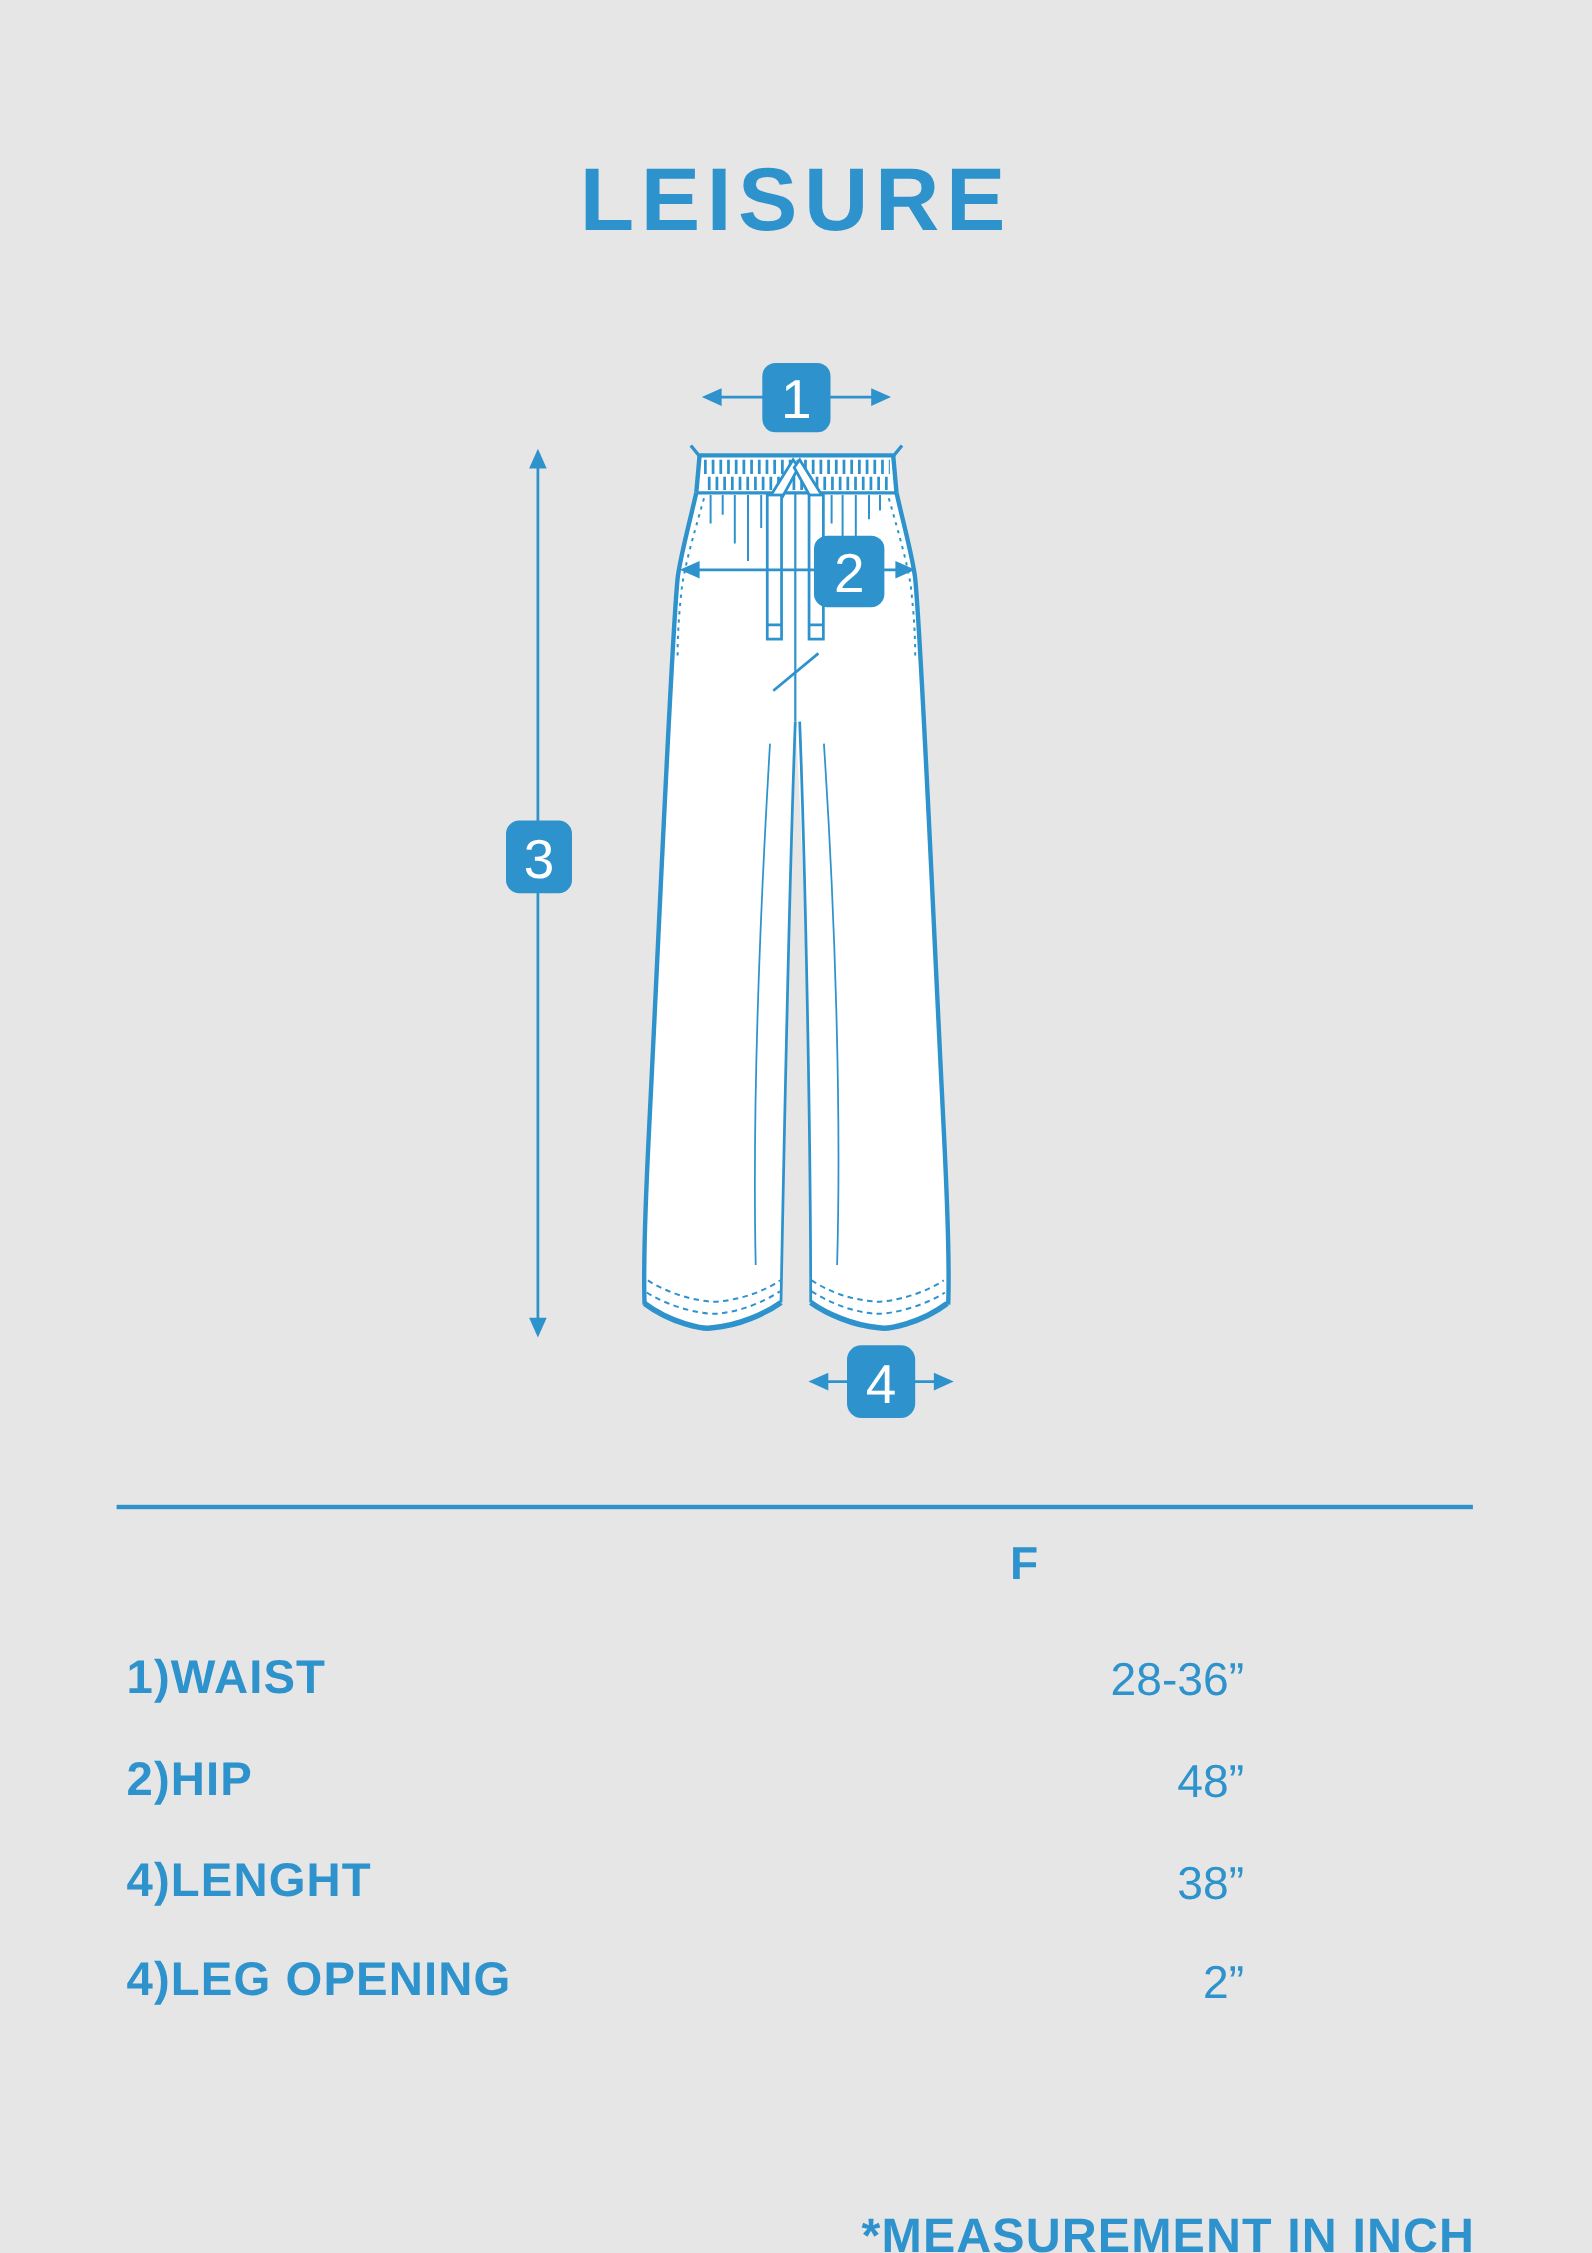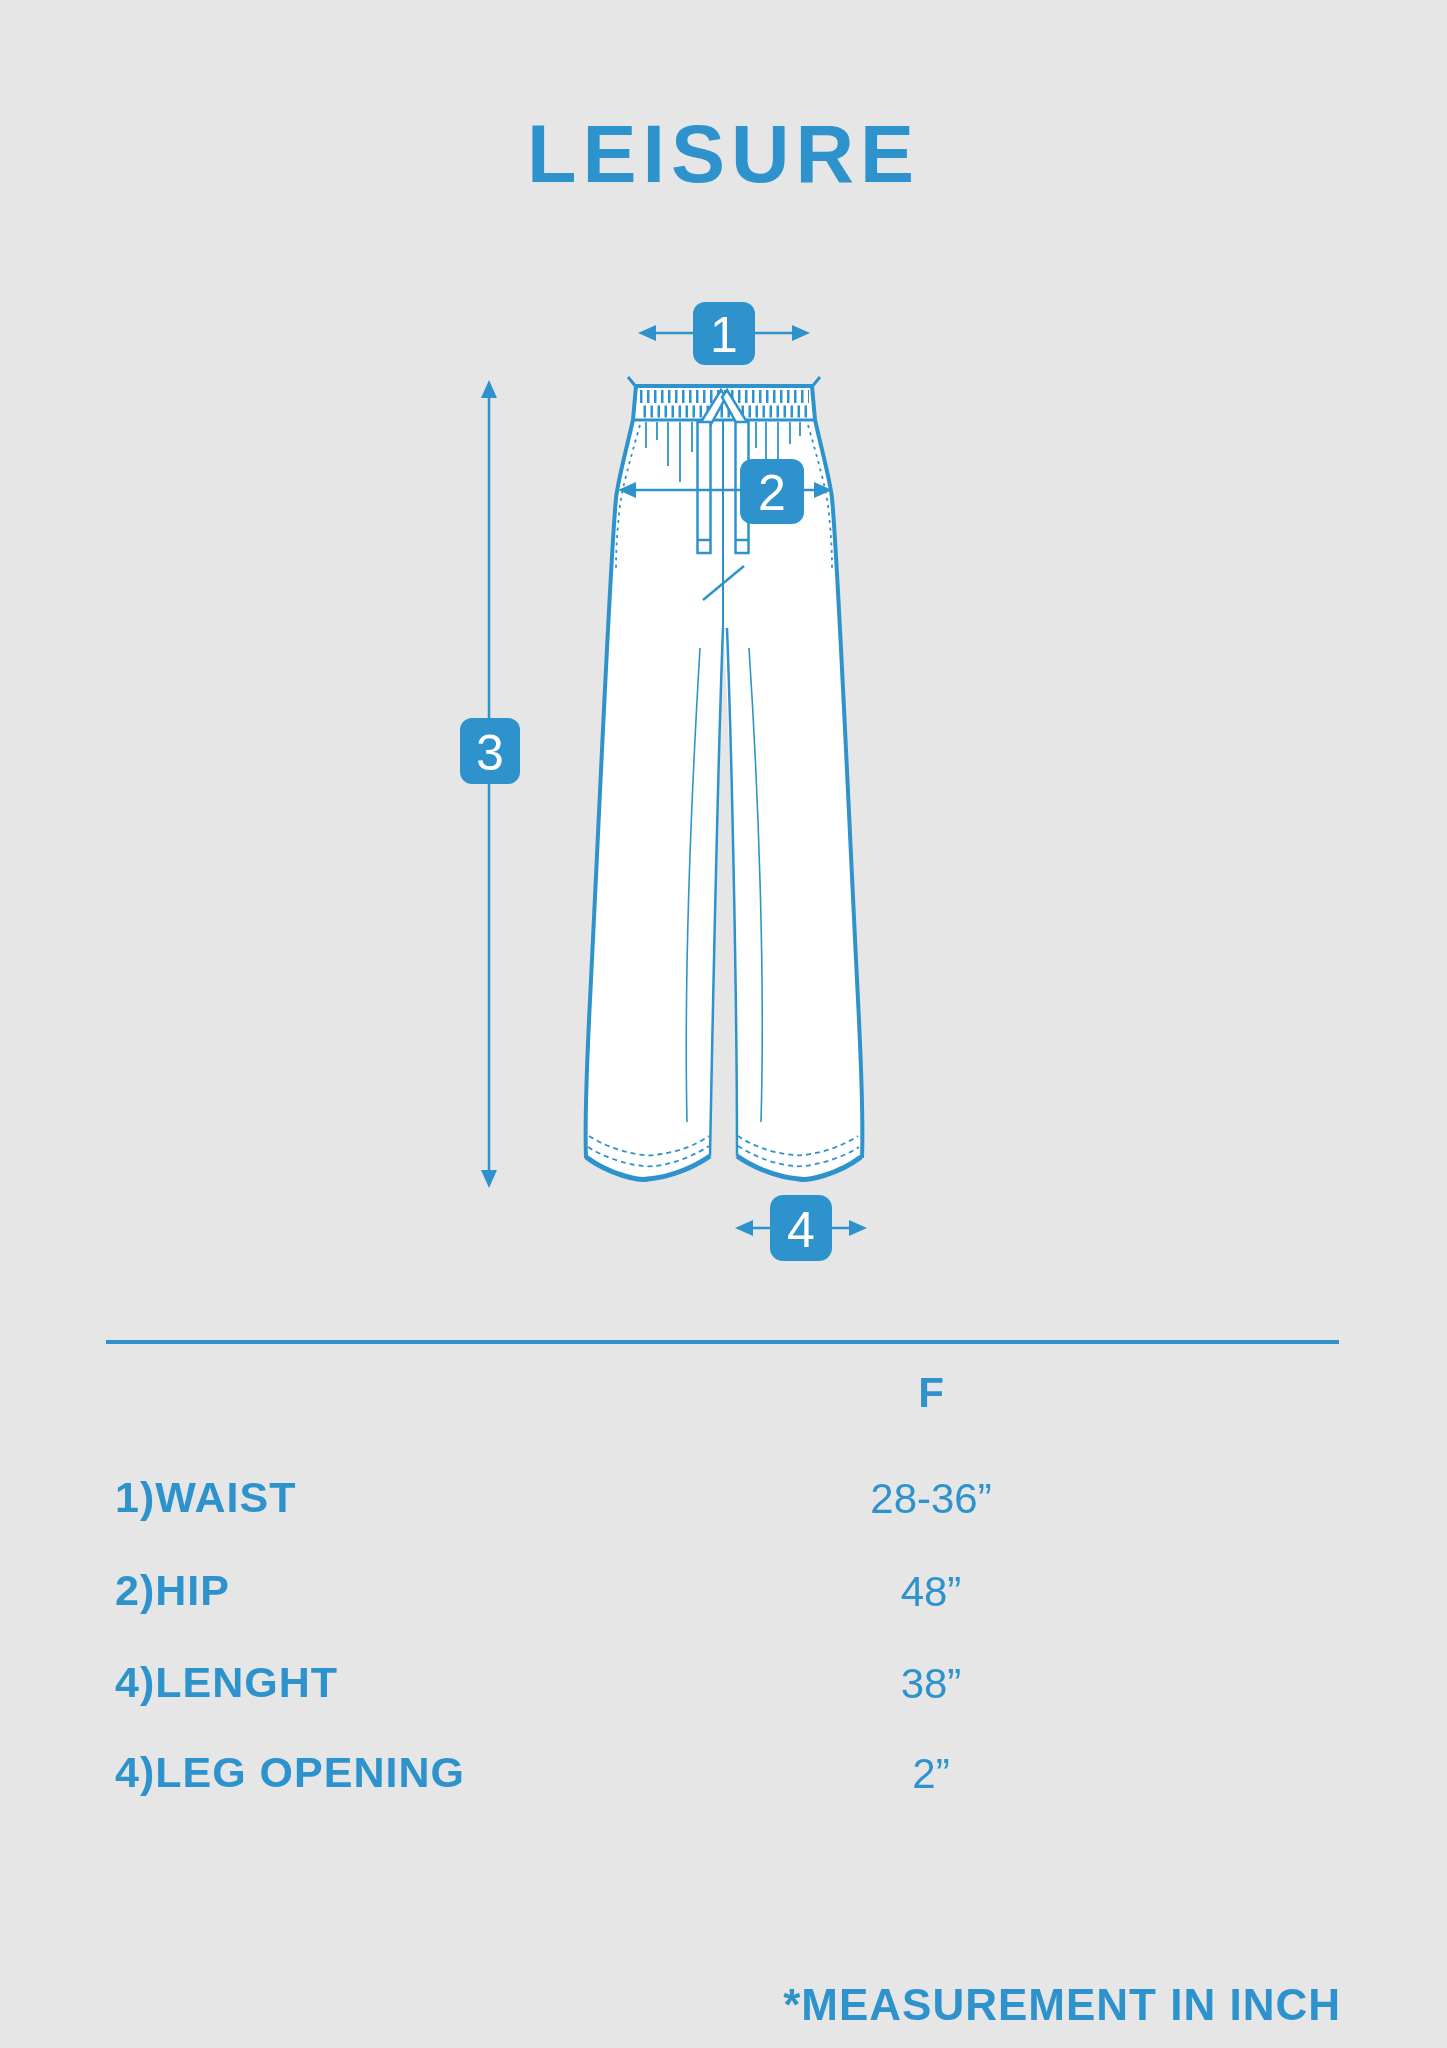--- a/index.html
+++ b/index.html
@@ -3,21 +3,21 @@
 <meta charset="utf-8">
 <style>
   :root { --accent:#2e93cc; --background:#e6e6e6; }
   html,body { margin:0; padding:0; }
   body {
     width:1447px; height:2048px;
     background:var(--background);
     font-family:"Liberation Sans", sans-serif;
     position:relative; overflow:hidden;
   }
-  .page { position:absolute; inset:0; }
+  .page { position:absolute; inset:0;margin-top:28px; }
 
   .title {
     position:absolute; top:114px; left:0; width:100%;
     display:flex; justify-content:center; gap:80px;
     font-size:81px; font-weight:bold; letter-spacing:6px;
     color:var(--accent); line-height:1;
   }
 
   .diagram-svg { position:absolute; left:380px; top:280px; width:620px; height:1030px; color:var(--accent); }
 
@@ -31,21 +31,21 @@
     text-align:center; font-size:42px; font-weight:bold;
     color:var(--accent); line-height:1;
   }
   .size-row { position:absolute; left:0; width:100%; height:50px;padding-left:16px; }
   .size-row .row-label {
     position:absolute; left:115px; top:0;
     font-size:43px; font-weight:bold; color:var(--accent); line-height:1.1;
     letter-spacing:1px;
   }
   .size-row .row-value {
-    position:absolute; left:731px; top:2px; width:400px; text-align:center;
+    position:absolute; left:731px; top:2px; width:400px; text-align:right;
     font-size:42px; font-weight:normal; color:var(--accent); line-height:1.1;
   }
   .row-0 { top:1474px; }
   .row-1 { top:1567px; }
   .row-2 { top:1659px; }
   .row-3 { top:1749px; }
 
   .footer-note {
     position:absolute; right:106px; top:1983px;
     font-size:44px; font-weight:bold; color:var(--accent);

